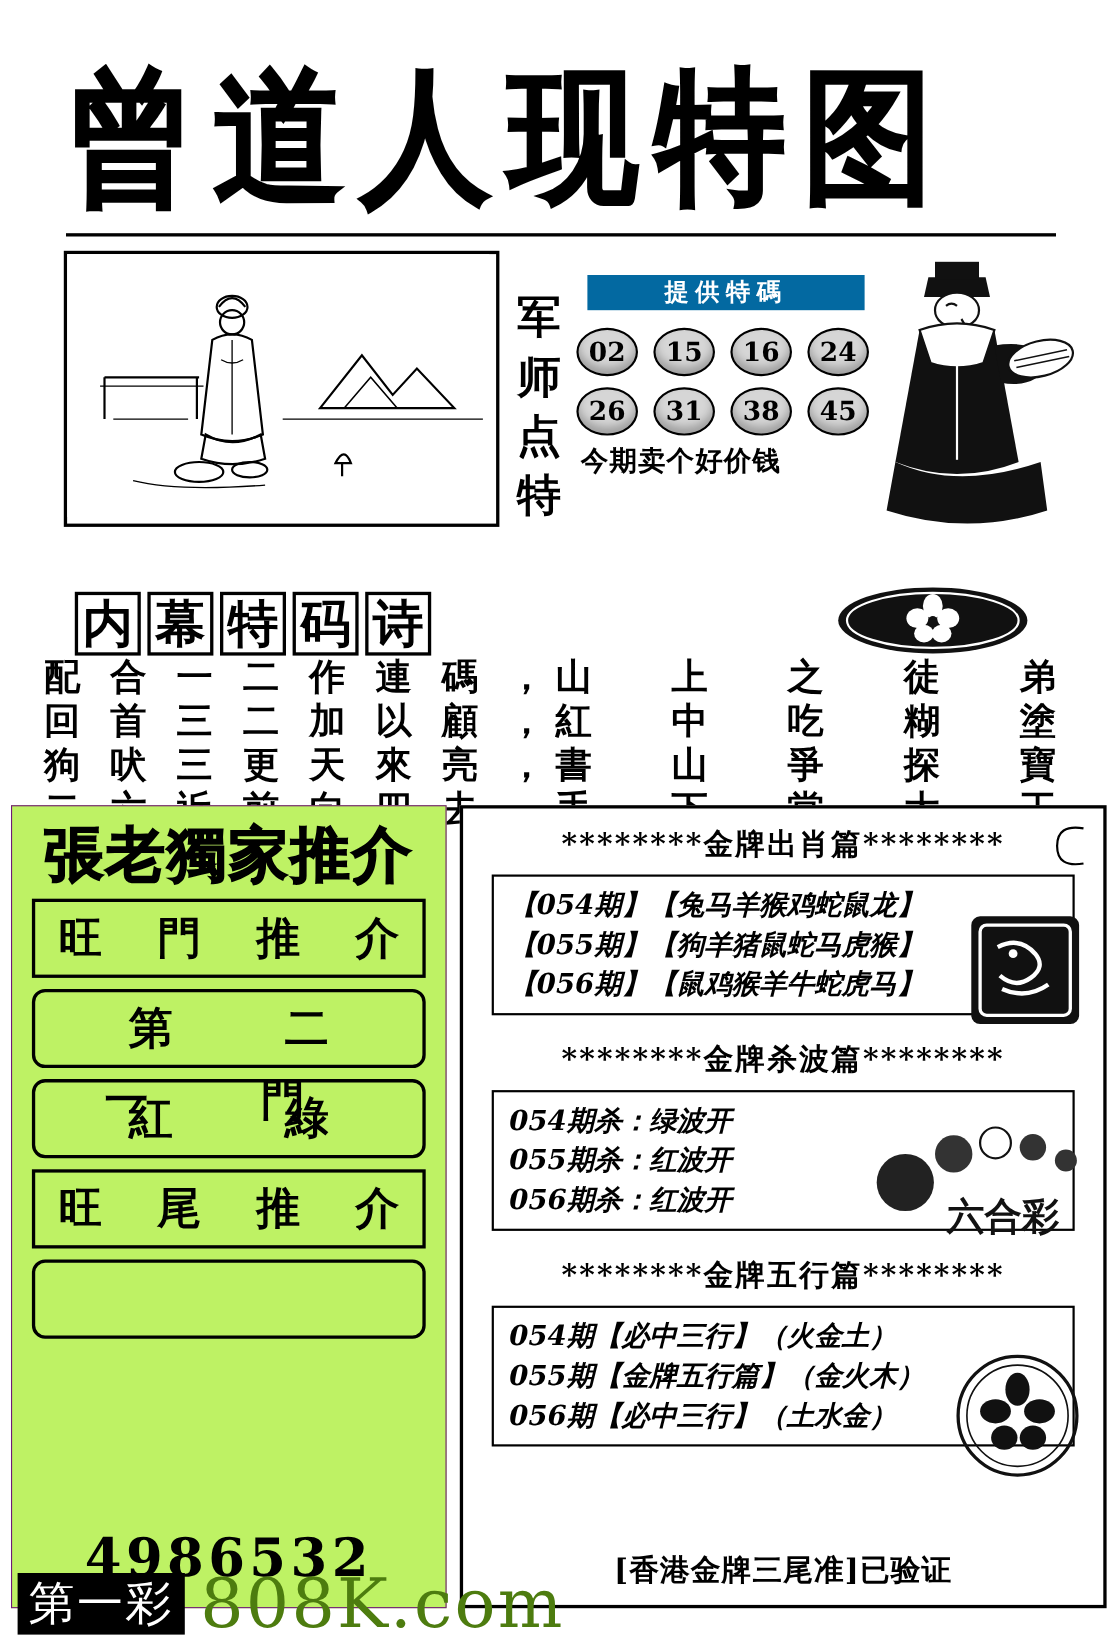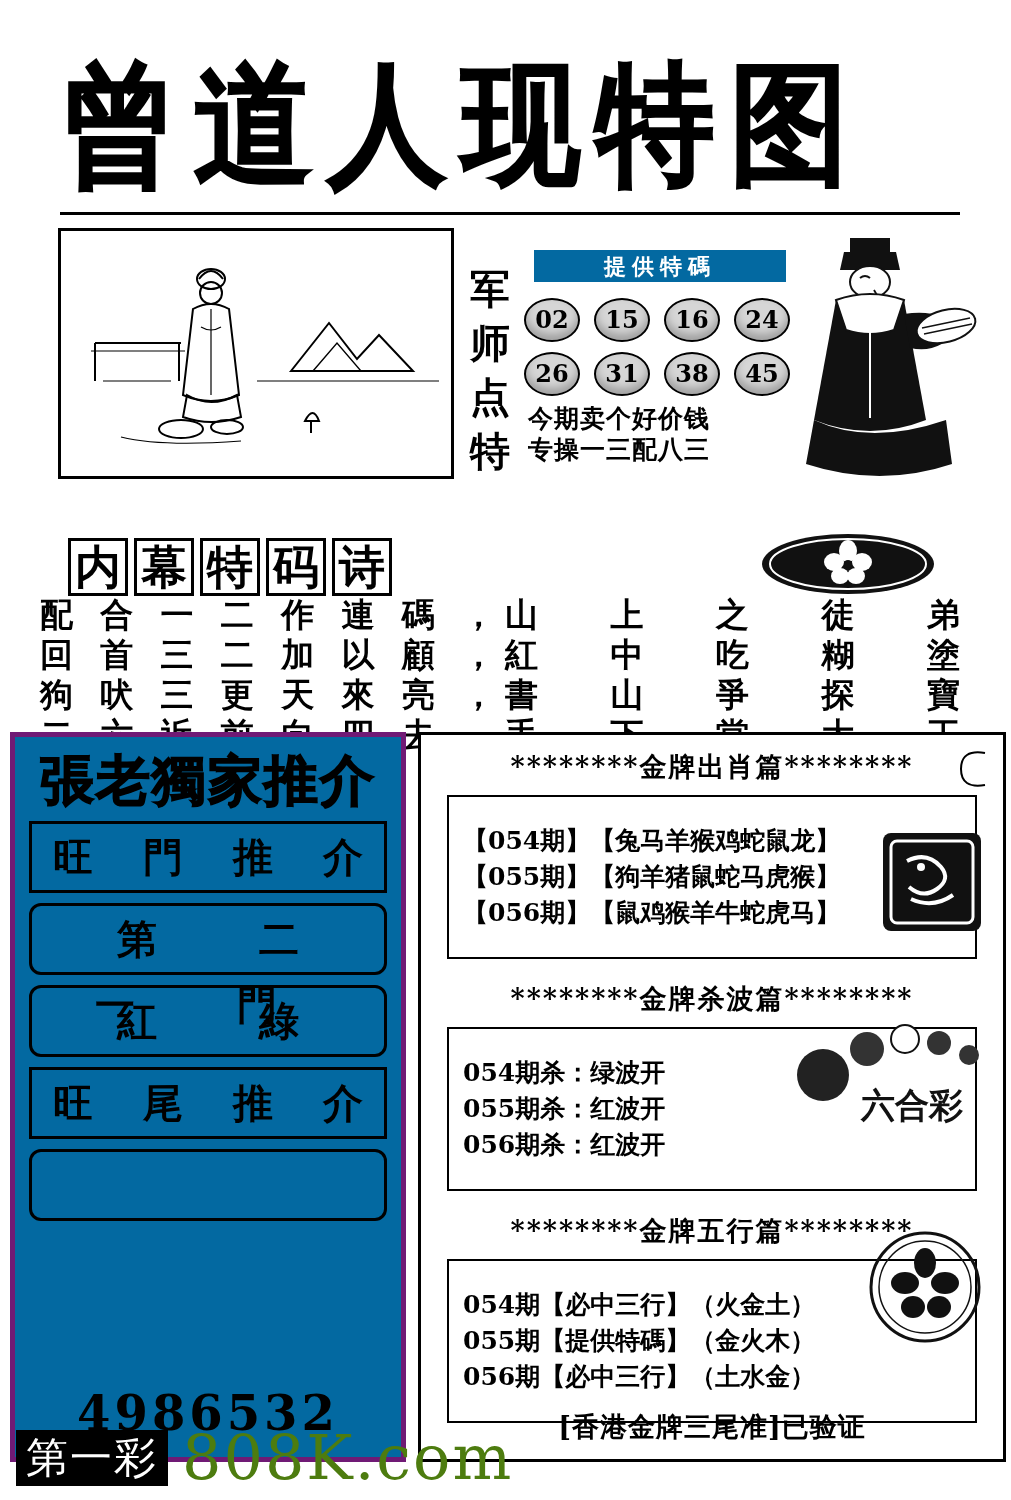--- a/index.html
+++ b/index.html
@@ -67,21 +67,21 @@
   .poem-line{
     display:flex;justify-content:flex-start;align-items:center;
     font-family:"DejaVu Serif","Liberation Serif",serif;
     font-weight:bold;font-size:33px;line-height:34px;margin-bottom:6px;
     letter-spacing:0px;
   }
   .poem-line .half{width:468px;display:flex;justify-content:space-between;padding-right:10px;box-sizing:border-box;}
   .poem-line .half span{display:inline-block;}
 
   
-  .left-panel{position:absolute;left:10px;top:732px;width:396px;height:730px;border:5px solid #701a75;box-sizing:border-box;background:#0369a1;}
+  .left-panel{position:absolute;left:10px;top:732px;width:396px;height:730px;border:1px solid #701a75;box-sizing:border-box;background:#bef264;}
   .lp-title{
     margin:12px auto 10px;width:360px;height:62px;
     font-family:"DejaVu Serif","Liberation Serif",serif;
     font-weight:bold;font-size:54px;line-height:62px;text-align:center;letter-spacing:2px;
     -webkit-text-stroke:1.5px #000;
   }
   .lp-cell{
     margin:0 auto 10px;width:358px;height:72px;border:3px solid #000;box-sizing:border-box;
     font-family:"DejaVu Serif","Liberation Serif",serif;
     font-weight:bold;font-size:40px;line-height:66px;text-align:center;letter-spacing:18px;
@@ -94,22 +94,23 @@
     font-weight:bold;font-size:48px;letter-spacing:4px;
   }
 
   
   .right-panel{position:absolute;left:418px;top:732px;width:588px;height:730px;border:3px solid #000;box-sizing:border-box;background:#fff;}
   .rp-head{
     text-align:center;font-family:"DejaVu Serif","Liberation Serif",serif;
     font-weight:bold;font-size:27px;letter-spacing:2px;margin-top:14px;white-space:nowrap;
   }
   .rp-box{
-    margin:10px auto 0;width:530px;border:2px solid #000;box-sizing:border-box;padding:26px 14px;
+    margin:10px auto 0;width:530px;border:2px solid #000;box-sizing:border-box;padding:8px 14px;
     position:relative;
+    font-style:italic;
   }
   .rp-line{
     font-family:"DejaVu Serif","Liberation Serif",serif;
     font-weight:bold;font-size:25px;line-height:36px;white-space:nowrap;
   }
   .rp-foot{
     position:absolute;left:0;bottom:14px;width:100%;text-align:center;
     font-family:"DejaVu Serif","Liberation Serif",serif;
     font-weight:bold;font-size:27px;letter-spacing:1px;
   }
@@ -185,21 +186,20 @@
   </div>
   <div class="ball-row">
     <div class="ball">26</div>
     <div class="ball">31</div>
     <div class="ball">38</div>
     <div class="ball">45</div>
   </div>
 </div>
 <div class="slogan">
   <div>今期卖个好价钱</div>
-  <div>专操一三配八三</div>
 </div>
 
 <div class="figure">
   <svg width="200" height="260" viewBox="0 0 200 260">
 
     <path d="M64 30 L116 30 L120 48 L60 48 Z" fill="#111"></path>
     <rect x="70" y="16" width="40" height="16" fill="#111"></rect>
 
     <ellipse cx="90" cy="60" rx="20" ry="16" fill="#fff" stroke="#111" stroke-width="2"></ellipse>
     <path d="M80 56 q5 -4 10 0" stroke="#111" stroke-width="2" fill="none"></path>
@@ -369,21 +369,21 @@
       <circle cx="112" cy="18" r="14" fill="#fff" stroke="#111" stroke-width="2"></circle>
       <circle cx="146" cy="22" r="12" fill="#333"></circle>
       <circle cx="176" cy="34" r="10" fill="#333"></circle>
       <text x="68" y="96" font-family="DejaVu Serif, serif" font-size="34" font-weight="bold" fill="#111">六合彩</text>
     </svg>
   </div>
 
   <div class="rp-head" style="margin-top:22px">********金牌五行篇********</div>
   <div class="rp-box">
     <div class="rp-line">054期【必中三行】（火金土）</div>
-    <div class="rp-line">055期【提供特碼】（金火木）</div>
+    <div class="rp-line">055期【金牌五行篇】（金火木）</div>
     <div class="rp-line">056期【必中三行】（土水金）</div>
   </div>
 
   <div class="deco-flower">
     <svg width="120" height="120" viewBox="0 0 120 120">
       <circle cx="60" cy="60" r="54" fill="none" stroke="#111" stroke-width="3"></circle>
       <circle cx="60" cy="60" r="46" fill="none" stroke="#111" stroke-width="1.5"></circle>
       <g fill="#111">
         <ellipse cx="60" cy="36" rx="11" ry="15"></ellipse>
         <ellipse cx="40" cy="56" rx="14" ry="11"></ellipse>

